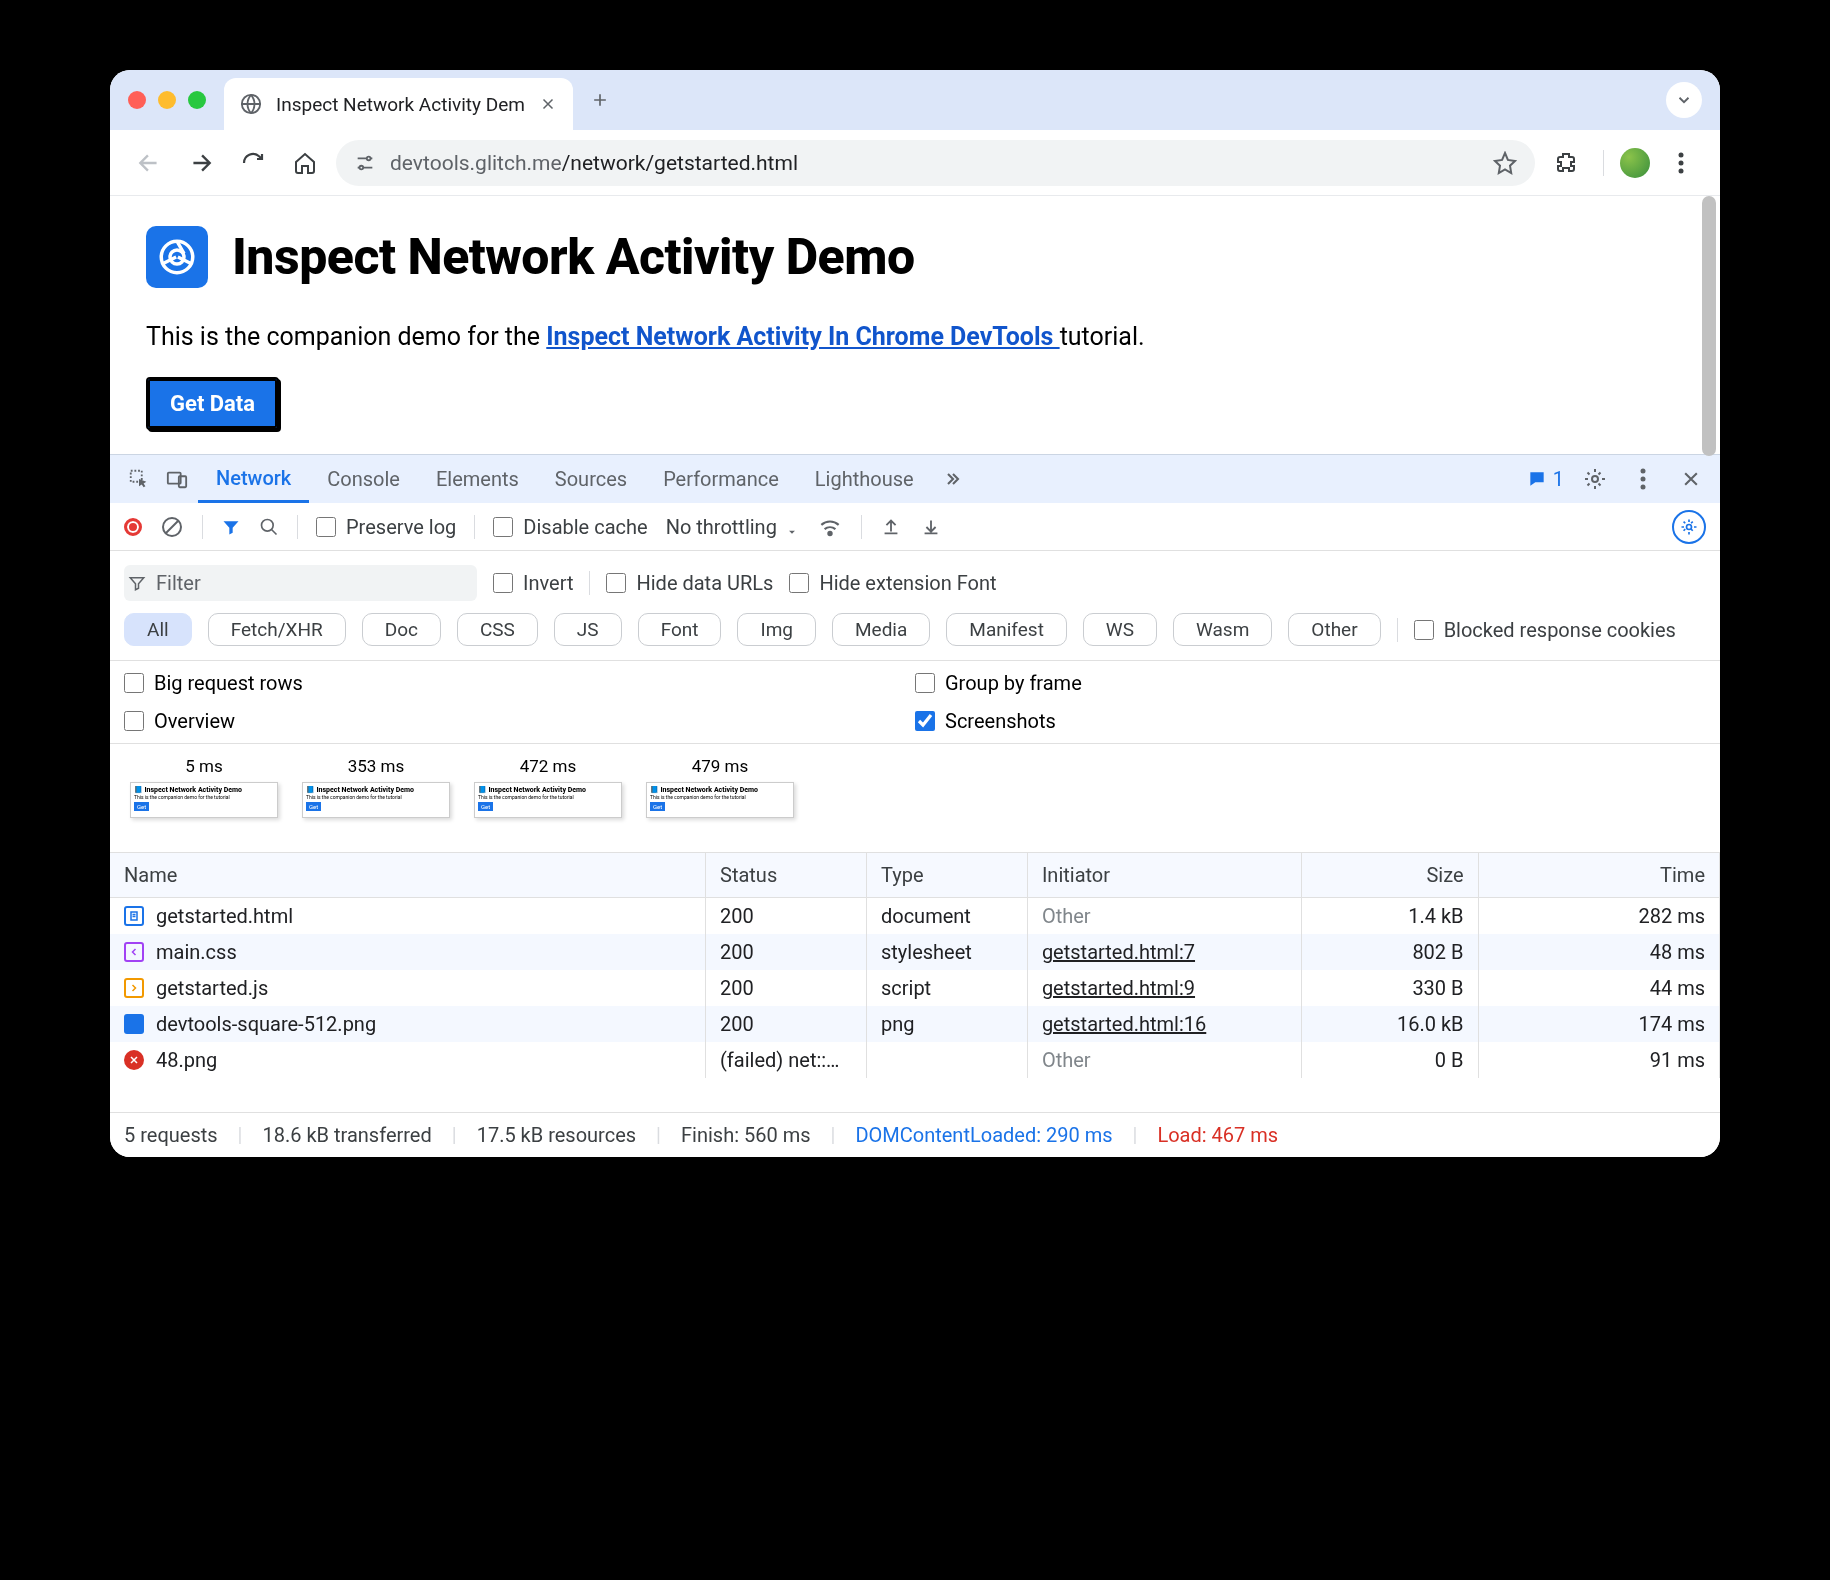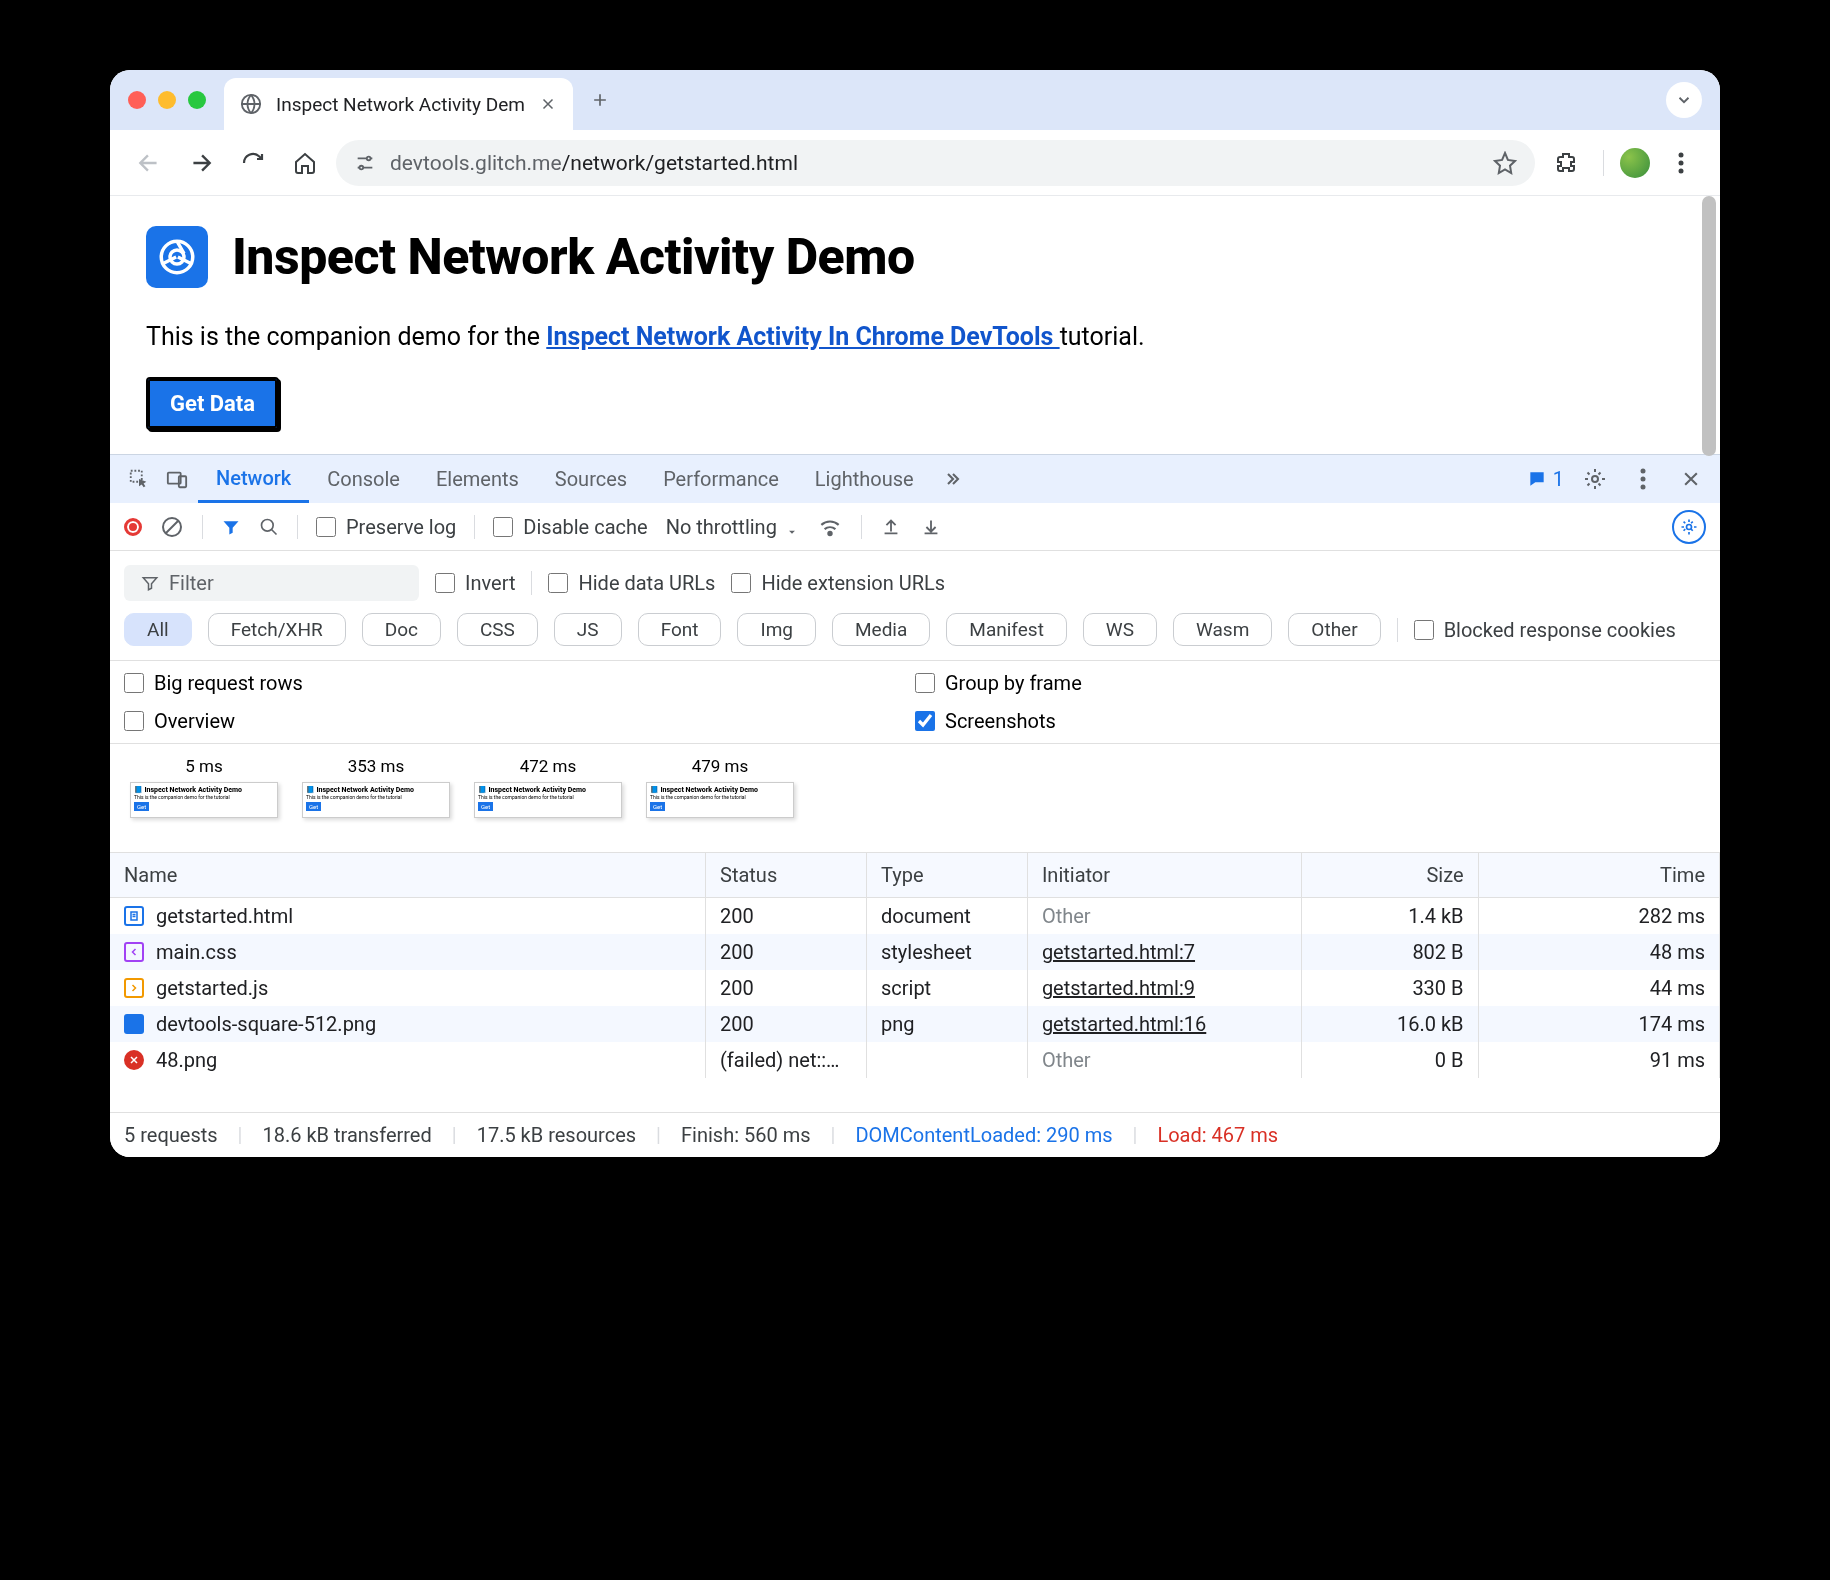--- a/index.html
+++ b/index.html
@@ -43,21 +43,21 @@
 .rec{width:18px;height:18px;border:3px solid #e53935;border-radius:50%;background:#fff;box-shadow:inset 0 0 0 2px #fff, inset 0 0 0 10px #e53935;}
 .no-icon{width:24px;height:24px;color:#5f6368;}
 .vsep{width:1px;height:24px;background:#dadce0;}
 .funnel{color:#1a73e8;}
 .cb{display:flex;align-items:center;gap:10px;cursor:pointer;}
 .cb input{width:20px;height:20px;cursor:pointer;}
 .select{display:flex;align-items:flex-end;gap:8px;cursor:pointer;}
 .gear-blue{color:#1a73e8;border:2px solid #1a73e8;border-radius:50%;width:34px;height:34px;display:flex;align-items:center;justify-content:center;margin-left:auto;}
 .filterbar{padding:8px 14px;border-bottom:1px solid #e0e0e0;font-size:20px;color:#3c4043;}
 .filterrow{display:flex;align-items:center;gap:16px;flex-wrap:wrap;padding:6px 0;}
-.filter-input{display:flex;align-items:center;gap:10px;background:#f1f3f4;border-radius:6px;padding:6px 17px;width:295px;color:#5f6368;}
+.filter-input{display:flex;align-items:center;gap:10px;background:#f1f3f4;border-radius:6px;padding:6px 4px;width:353px;color:#5f6368;}
 .chip{border:1px solid #cacdd1;border-radius:10px;padding:4px 22px;cursor:pointer;font-size:19px;background:#fff;}
 .chip.active{background:#d7e3fc;border-color:#d7e3fc;}
 .optrow{display:flex;padding:10px 14px;font-size:20px;border-bottom:1px solid #e0e0e0;}
 .optcol{flex:1;display:flex;flex-direction:column;gap:14px;}
 .screenshots{display:flex;gap:24px;padding:12px 20px 34px;border-bottom:1px solid #e0e0e0;}
 .shot{display:flex;flex-direction:column;align-items:center;gap:6px;font-size:17px;}
 .thumb{width:148px;height:36px;border:1px solid #ccc;background:#fff;box-shadow:2px 2px 4px rgba(0,0,0,0.15);font-size:7px;padding:3px;overflow:hidden;}
 .thumb .t1{font-weight:800;} .thumb .tbtn{display:inline-block;background:#1a73e8;color:#fff;padding:1px 3px;font-size:6px;margin-top:2px;}
 table.net{width:100%;border-collapse:collapse;font-size:20px;}
 table.net th{text-align:left;font-weight:400;color:#3c4043;padding:10px 14px;border-bottom:1px solid #e0e0e0;border-right:1px solid #e0e0e0;background:#f6f9ff;}
@@ -297,21 +297,21 @@
             <input type="checkbox" style="">
             <span>Invert</span>
           </label>
         <span class="vsep"></span>
         <label class="cb">
             <input type="checkbox" style="">
             <span>Hide data URLs</span>
           </label>
         <label class="cb">
             <input type="checkbox" style="">
-            <span>Hide extension URLs</span>
+            <span>Hide extension Font</span>
           </label>
       </div>
       <div class="filterrow" id="type-chips">
           <span class="chip active">All</span>
           <span class="chip">Fetch/XHR</span>
           <span class="chip">Doc</span>
           <span class="chip">CSS</span>
           <span class="chip">JS</span>
           <span class="chip">Font</span>
           <span class="chip">Img</span>

